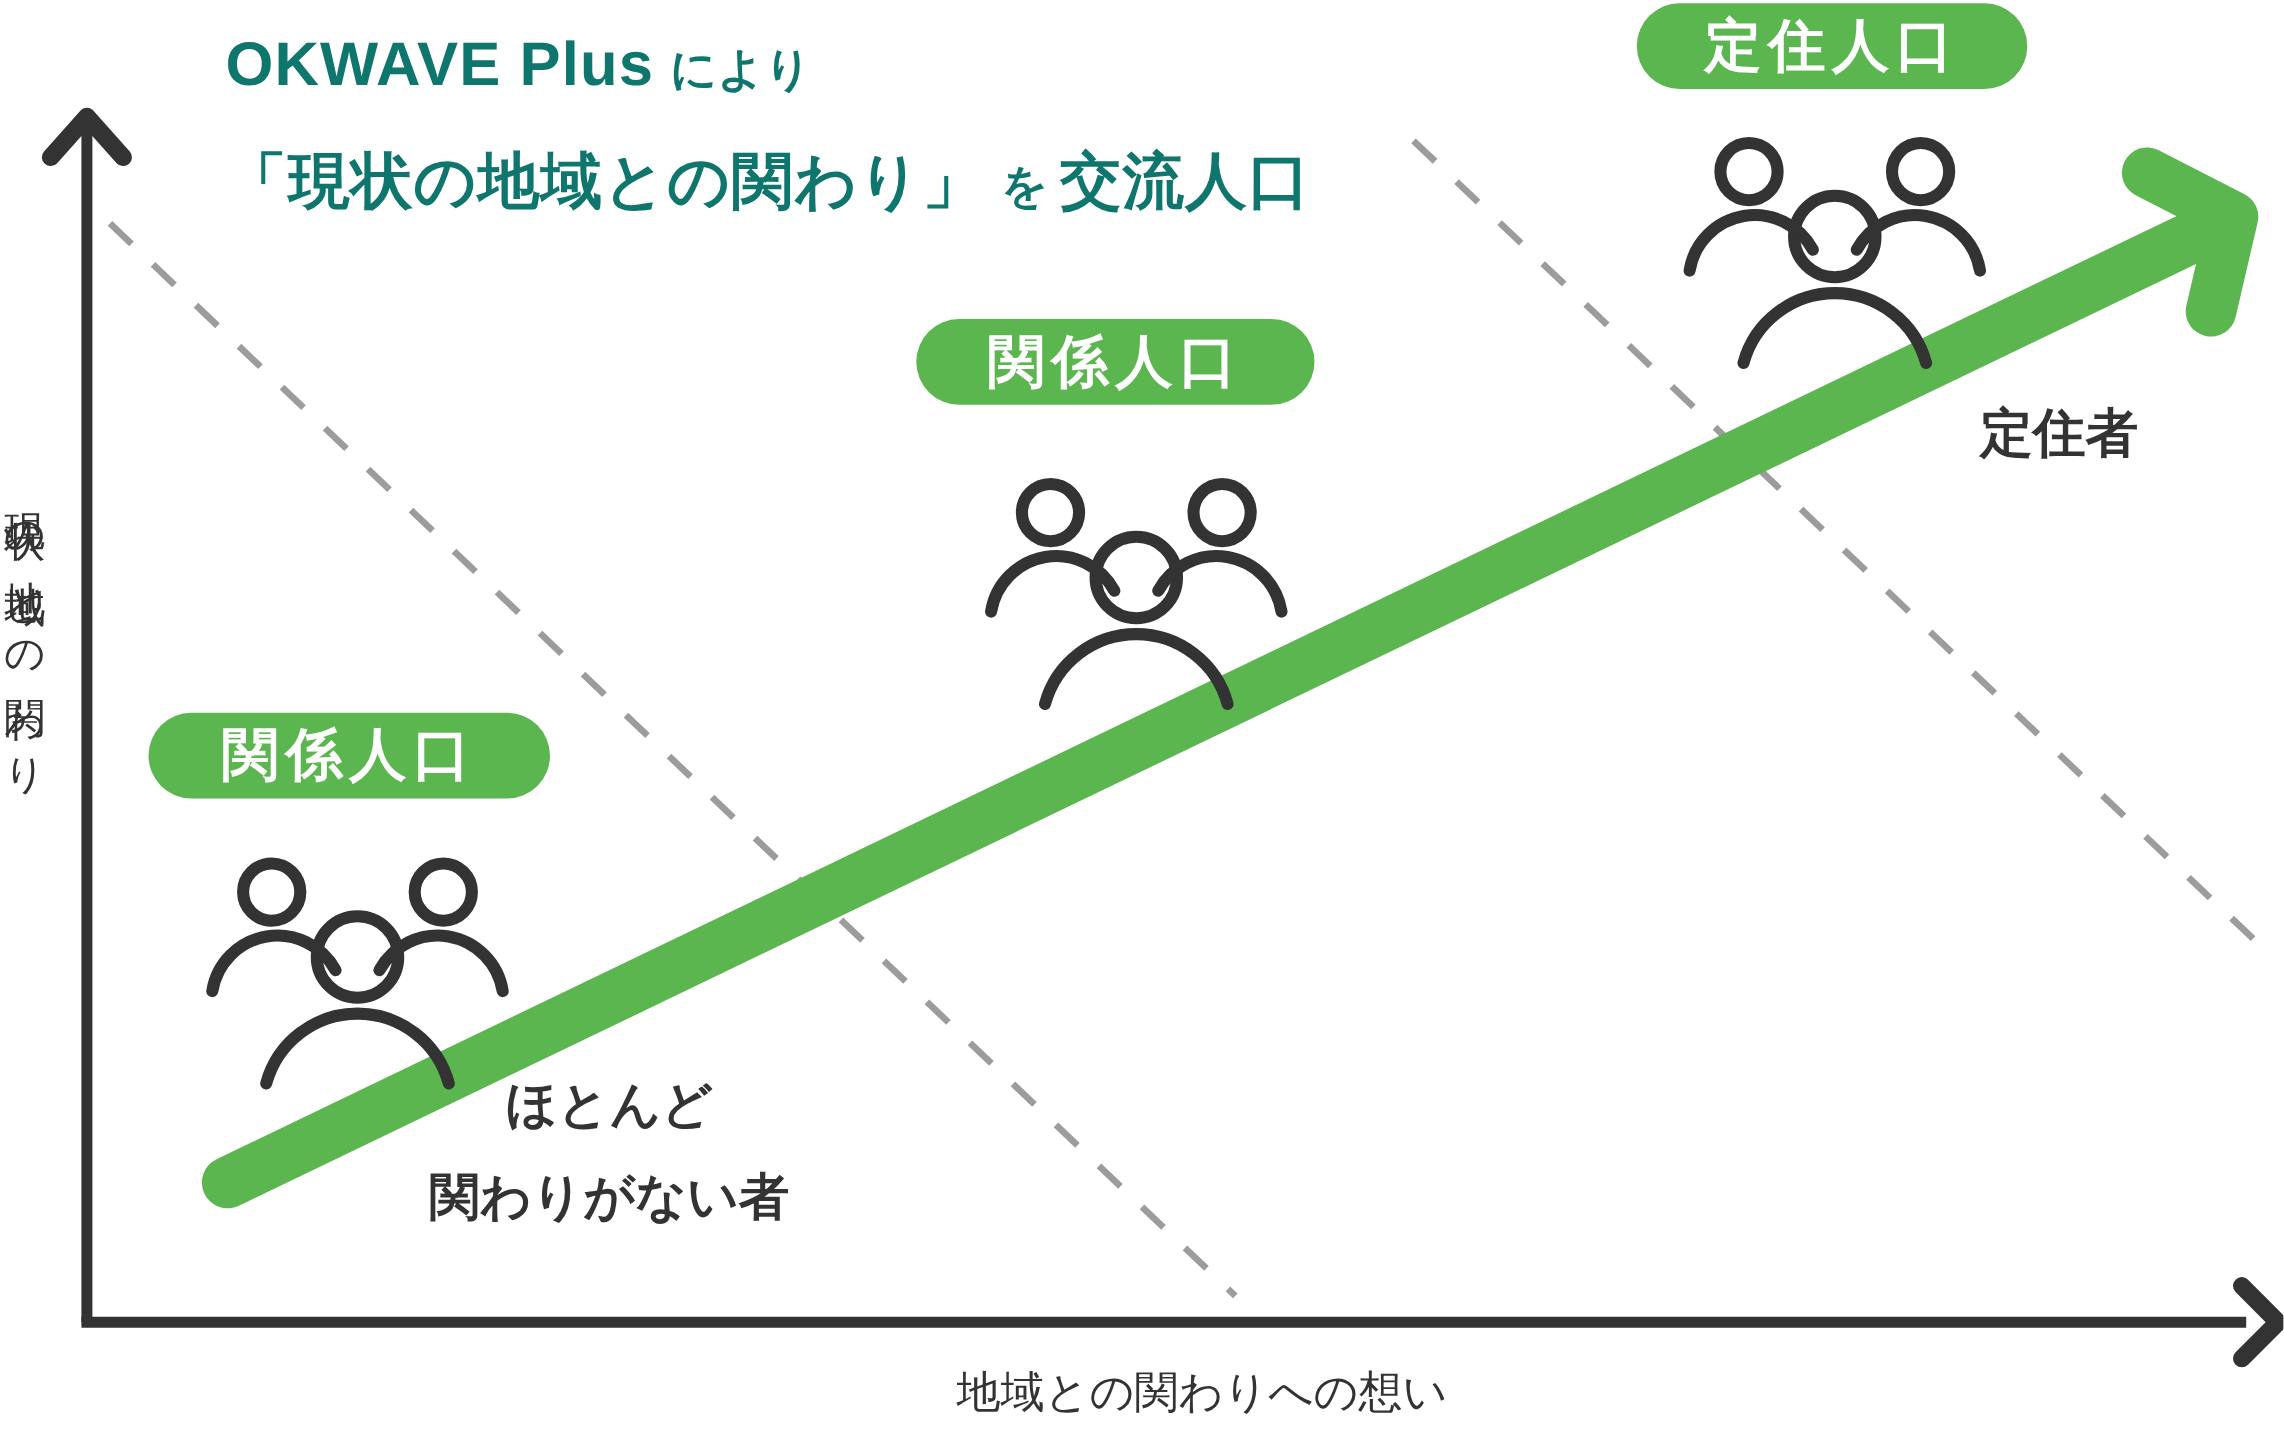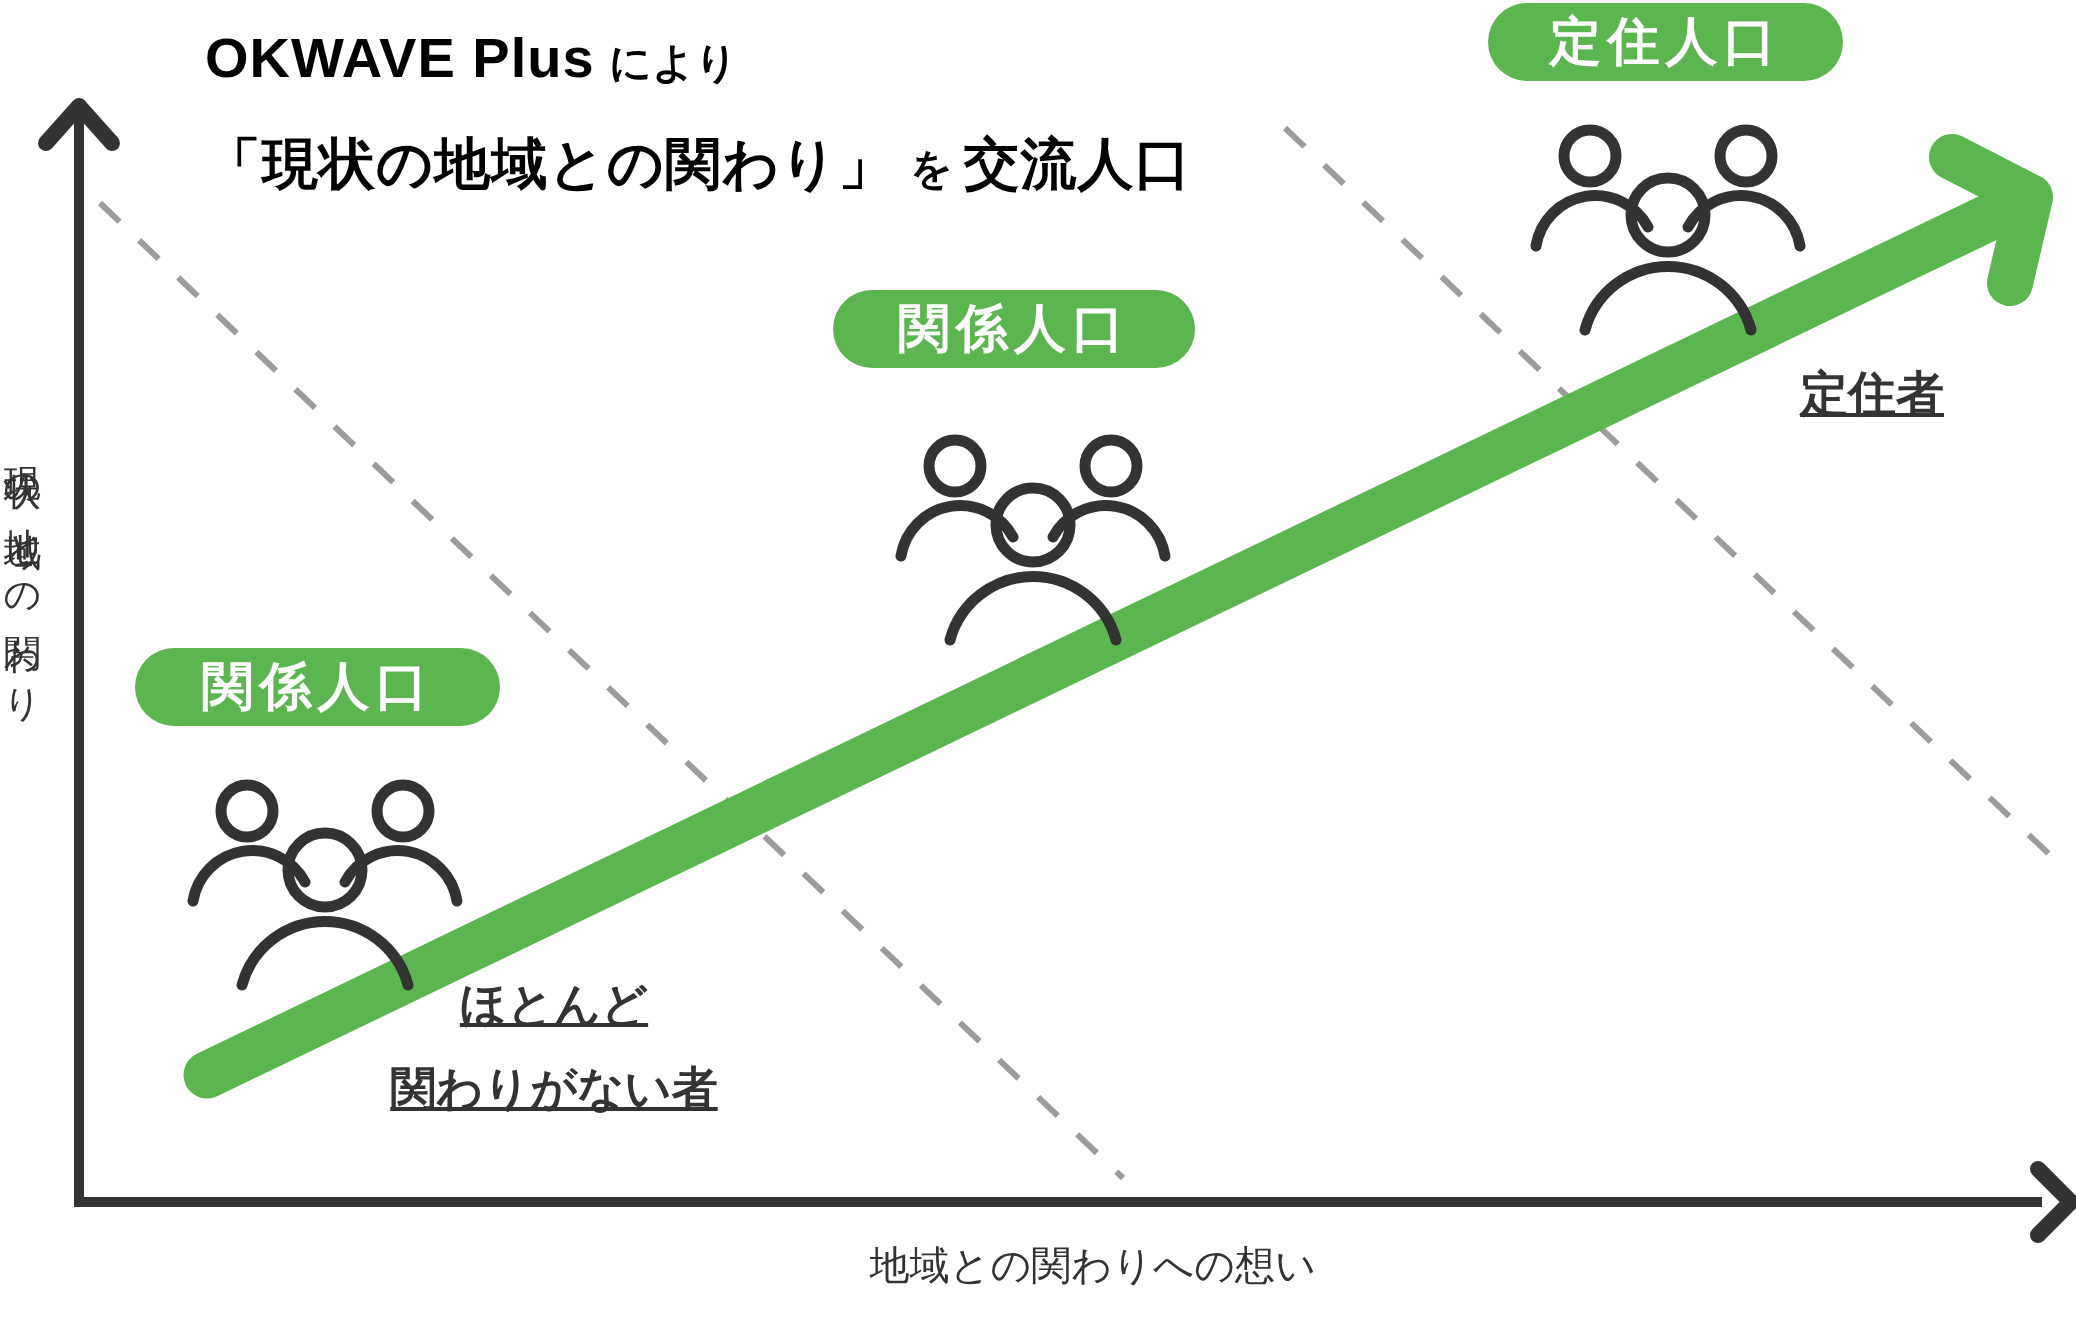--- a/index.html
+++ b/index.html
@@ -3,34 +3,34 @@
 <meta charset="utf-8">
 <style>
   html,body{margin:0;padding:0;background:#fff;}
   .canvas{
     position:relative;width:2076px;height:1322px;background:#ffffff;overflow:hidden;
     font-family:"Liberation Sans","DejaVu Sans",sans-serif;color:#333;
   }
   .layer{position:absolute;left:0;top:0;}
   .abs{position:absolute;}
   
-  .title{left:205px;top:12px;line-height:92px;white-space:nowrap;font-weight:bold;color:#000000;}
+  .title{left:205px;top:12px;line-height:92px;white-space:nowrap;font-weight:bold;color:#0f766e;}
   .t-lg{font-size:56px;letter-spacing:1px;}
   .t-sm{font-size:42px;margin-left:10px;margin-right:6px;}
   
   .badge{
     height:78px;border-radius:41px;background:#5BB64F;color:#fff;
     display:flex;align-items:center;justify-content:center;
     font-size:52px;font-weight:bold;letter-spacing:6px;
   }
   .badge-1{left:135px;top:648px;width:365px;}
   .badge-2{left:833px;top:290px;width:362px;}
   .badge-3{left:1488px;top:3px;width:355px;}
   
-  .note{font-weight:bold;color:#333;text-align:center;white-space:nowrap;text-decoration:underline;}
+  .note{font-weight:bold;color:#333;text-align:center;white-space:nowrap;}
   .note-1{left:309px;top:962px;width:490px;font-size:46px;line-height:84px;}
   .note-2{left:1018px;top:652px;width:500px;font-size:46px;line-height:83px;}
   .note-3{left:1800px;top:362px;width:200px;font-size:48px;text-align:left;}
   
   .x-label{left:816px;top:1238px;width:500px;text-align:right;font-size:40px;color:#333;}
   .y-label{
     left:0px;top:438px;height:440px;width:44px;font-size:37px;color:#333;
     writing-mode:vertical-rl;text-orientation:upright;letter-spacing:6px;line-height:44px;
   }
 </style>

